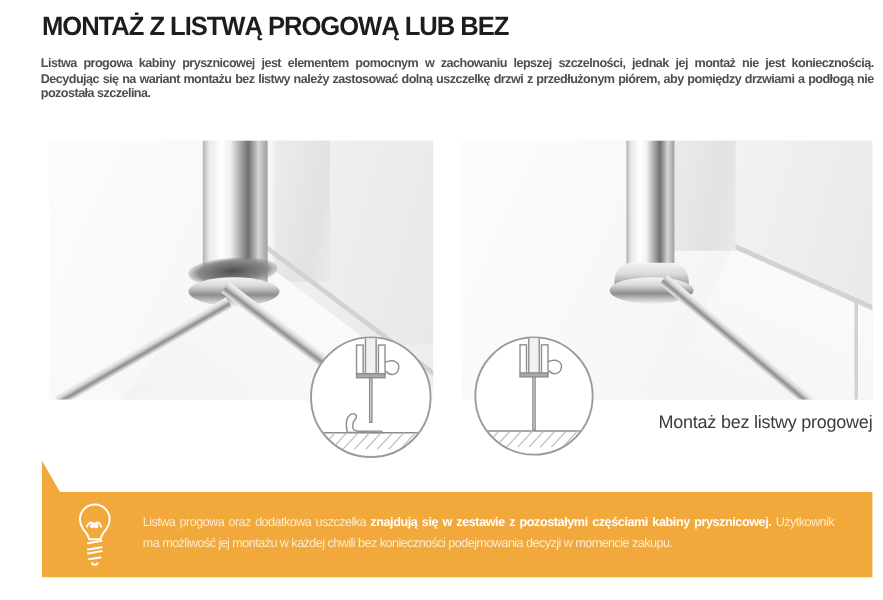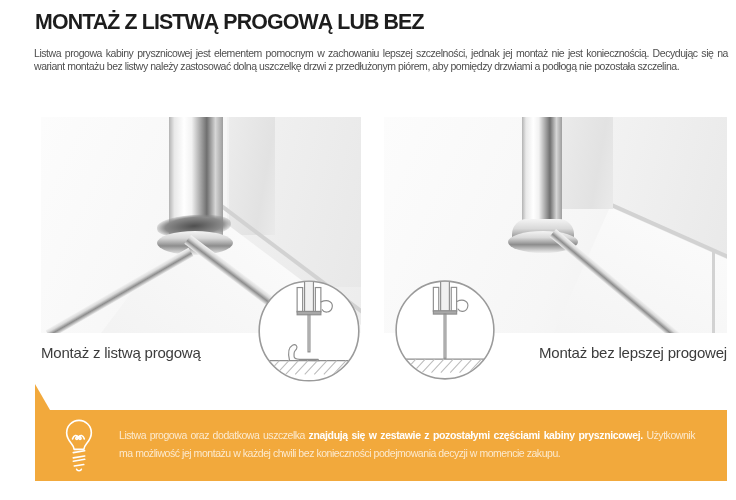--- a/index.html
+++ b/index.html
@@ -6,21 +6,21 @@
   html,body { width:736px; height:500px; background:#ffffff; }
   body { font-family:"Liberation Sans", sans-serif; position:relative; overflow:hidden;
          -webkit-font-smoothing:antialiased; }
   .abs { position:absolute; }
 
   
   .title { left:19px; top:7px; font-size:22px; font-weight:700; letter-spacing:-0.9px;
            color:var(--heading-text,#1d1d1d); line-height:30px; transform:scaleX(0.97);
            transform-origin:left center; white-space:nowrap; }
   .intro { left:18px; top:47px; width:694px; font-size:10.5px; letter-spacing:-0.45px;
-           line-height:12.7px; color:var(--body-text,#4e4e4e); text-align:justify; }
+           line-height:12.7px; color:var(--body-text,#4e4e4e); text-align:justify;font-weight:bold; }
 
   
   .photo { overflow:hidden; background:linear-gradient(115deg,#fcfcfc 0%,#f6f6f6 55%,#ececec 100%); }
   .photo-left  { left:25px;  top:117px; width:320px; height:216px; }
   .photo-right { left:368px; top:117px; width:343px; height:216px; }
   .photo > div { position:absolute; }
 
   .chrome-v { background:linear-gradient(90deg,#b3b3b3 0%,#e9e9e9 10%,#ffffff 28%,#f2f2f2 42%,
               #a8a8a8 58%,#6f6f6f 70%,#d6d6d6 86%,#9e9e9e 100%); }
   .chrome-s { background:linear-gradient(180deg,#f4f4f4 0%,#d9d9d9 30%,#8d8d8d 62%,#c9c9c9 85%,#efefef 100%); }
@@ -121,22 +121,21 @@
       <rect x="38.8" y="31.5" width="22.4" height="3.2" fill="#a8a8a8"></rect>
       <path d="M61.4,22.5 c7.2,-3.2 11.8,0.8 10.3,5.8 c-1.4,4.8 -7.6,4.8 -9.2,1.6"></path>
       <rect x="49.1" y="34.7" width="1.8" height="42.5" fill="#e8e8e8"></rect>
       <path d="M7,78 L93,78"></path>
     </g>
     <g clip-path="url(#cB)" stroke="#bdbdbd" stroke-width="1">
       <path d="M10,91 L22,78 M19,91 L31,78 M28,91 L40,78 M37,91 L49,78 M46,91 L58,78 M55,91 L67,78 M64,91 L76,78 M73,91 L85,78 M82,91 L94,78"></path>
     </g>
   </svg>
 
-  <div class="abs caption caption-left">Montaż z listwą progową</div>
-  <div class="abs caption caption-right">Montaż bez lepszej progowej</div>
+  <div class="abs caption caption-right">Montaż bez listwy progowej</div>
 
   <div class="abs note-flap"></div>
   <div class="abs note">
     <svg class="bulb" viewBox="0 0 40 58" fill="none" stroke="#ffffff" stroke-width="1.7" stroke-linecap="round" stroke-linejoin="round">
       <path d="M20,2 a13,13 0 0 1 13,13 c0,5.2 -2.6,8.6 -5.1,11.6 c-1.5,1.8 -2.5,3.4 -2.8,5.9 l-10.2,0 c-0.3,-2.5 -1.3,-4.1 -2.8,-5.9 C9.6,23.6 7,20.2 7,15 A13,13 0 0 1 20,2 Z"></path>
       <path d="M13.2,21.5 c1.4,-4.2 4.6,-4.6 5.6,-1.6 c0.5,1.5 -0.8,2.6 -1.8,1.8 c-1.1,-0.9 0.3,-2.7 2.4,-2.7 c2.1,0 3.5,1.8 2.4,2.7 c-1,0.8 -2.3,-0.3 -1.8,-1.8 c1,-3 4.2,-2.6 5.6,1.6"></path>
       <path d="M14,36 L26,34 M26,39.5 L14,41.5 M14,45 L26,43 M25,48.5 L15,50"></path>
       <path d="M17.5,53.5 c0.6,2 4.4,2 5,0"></path>
     </svg>
     <p class="note-text">

